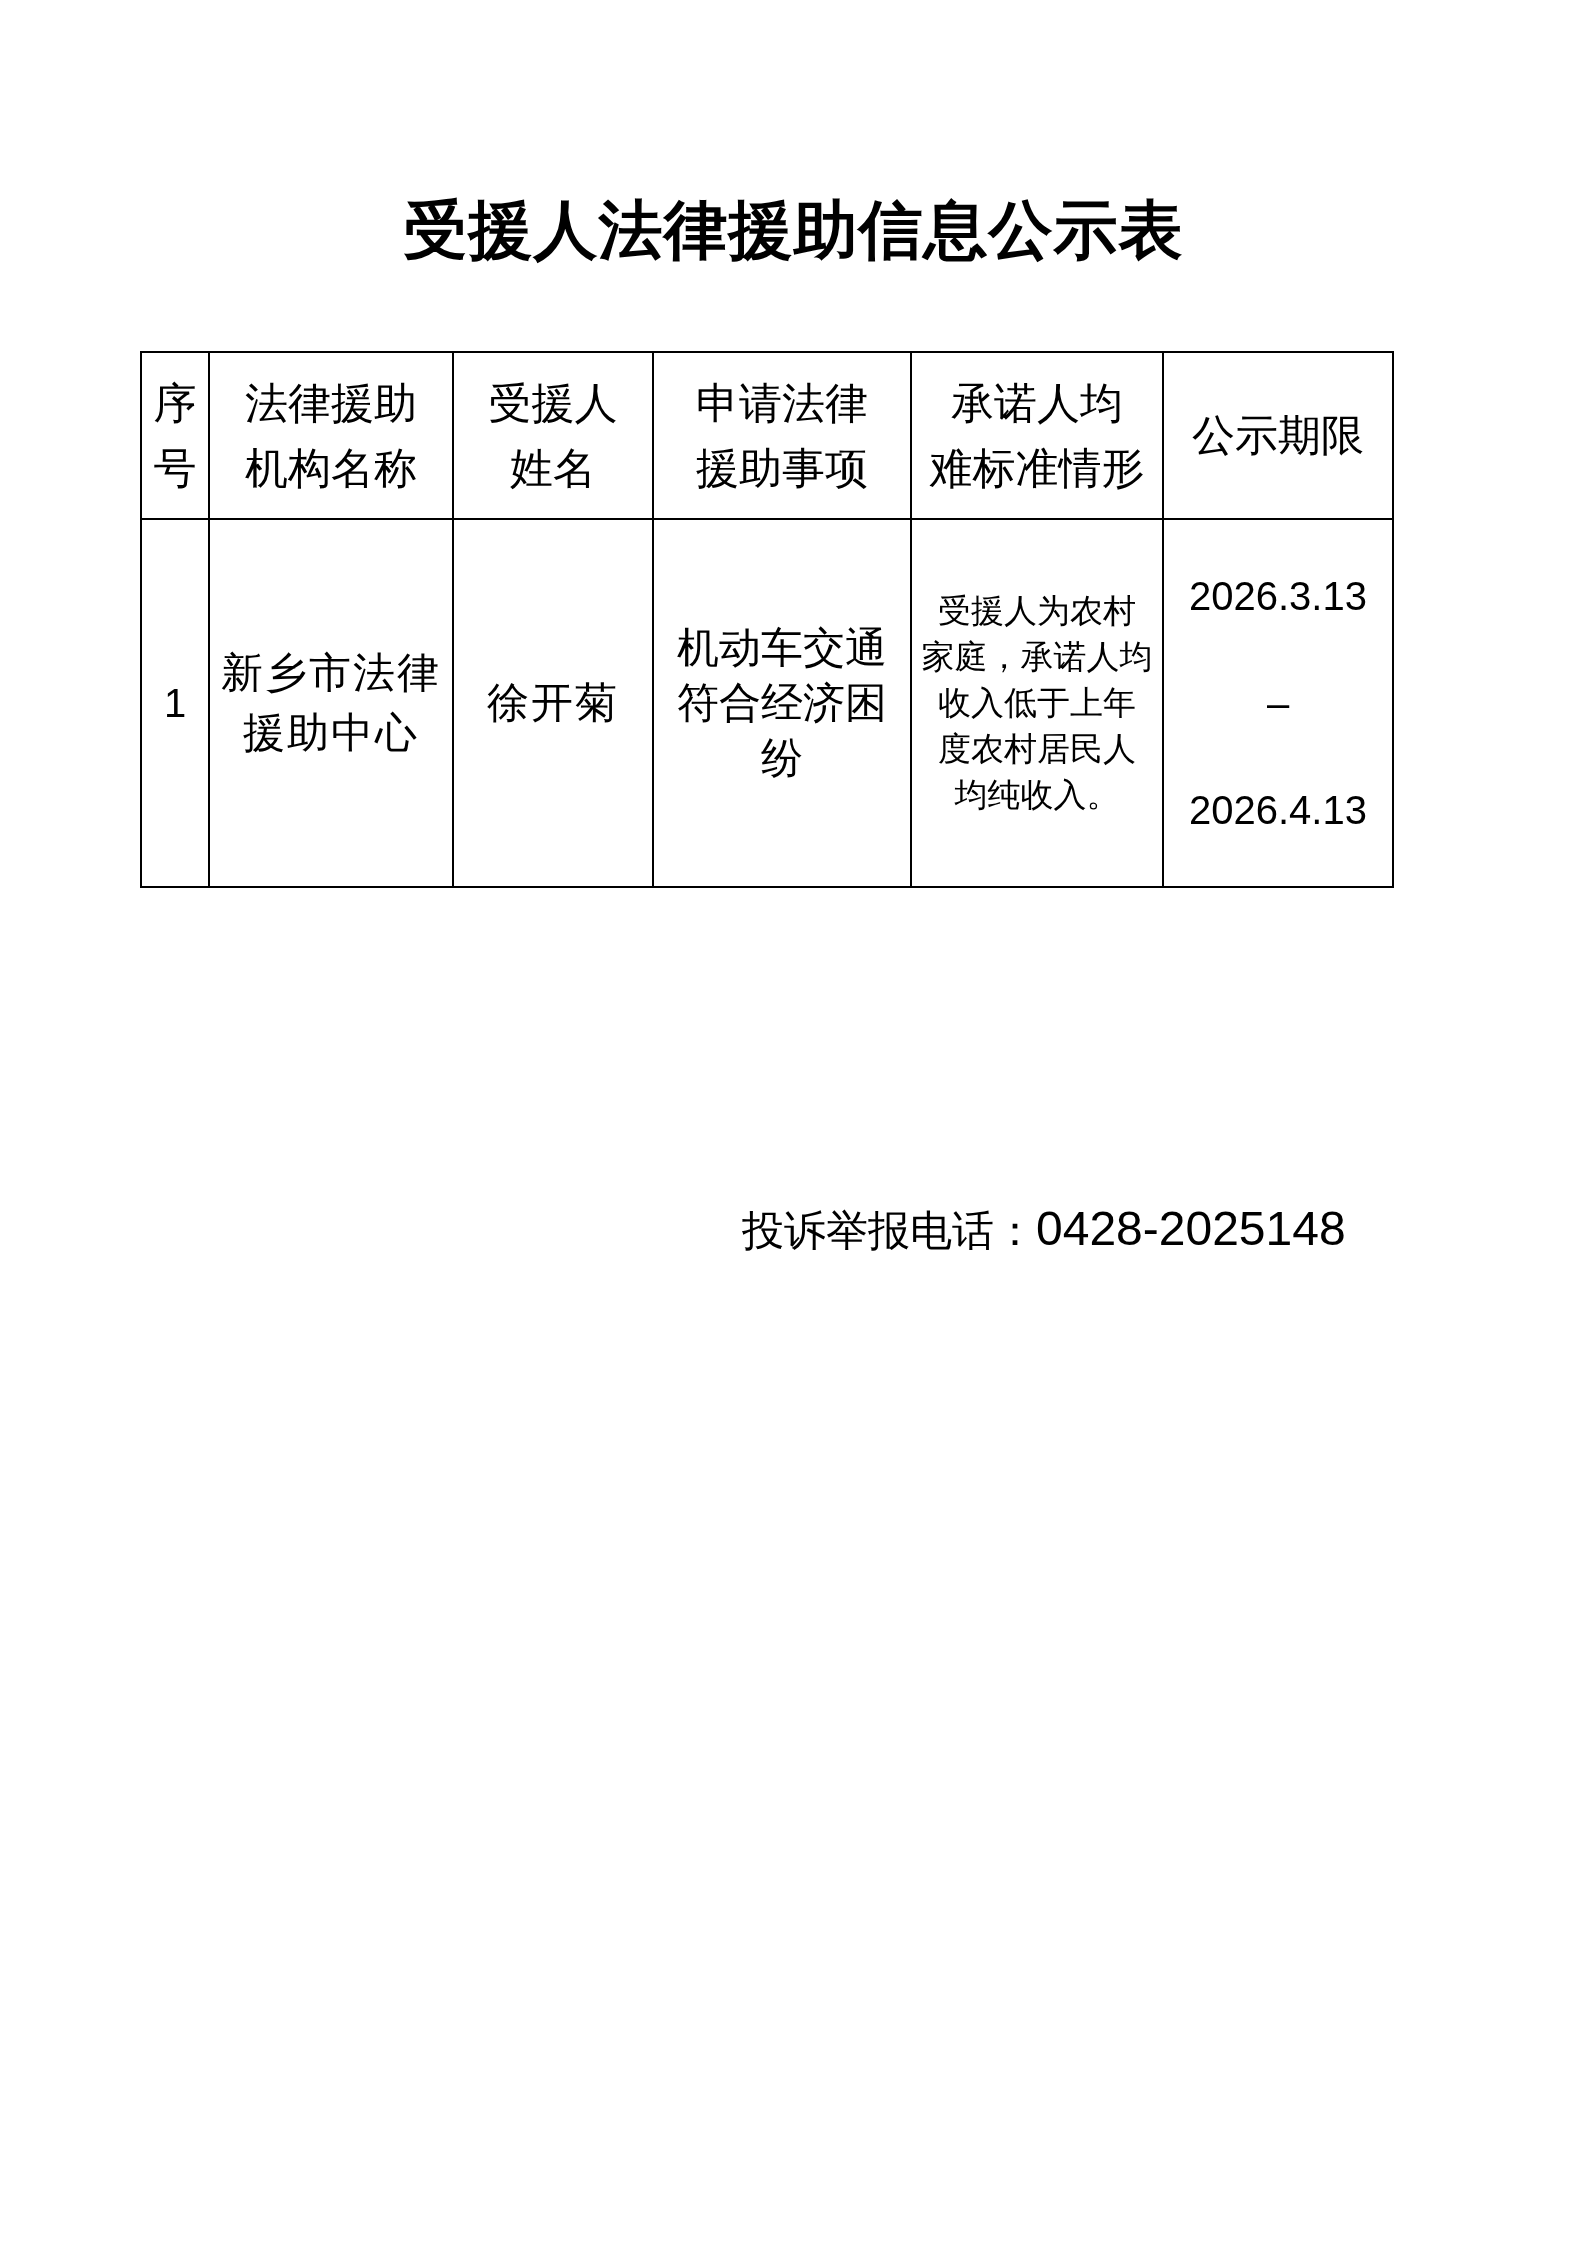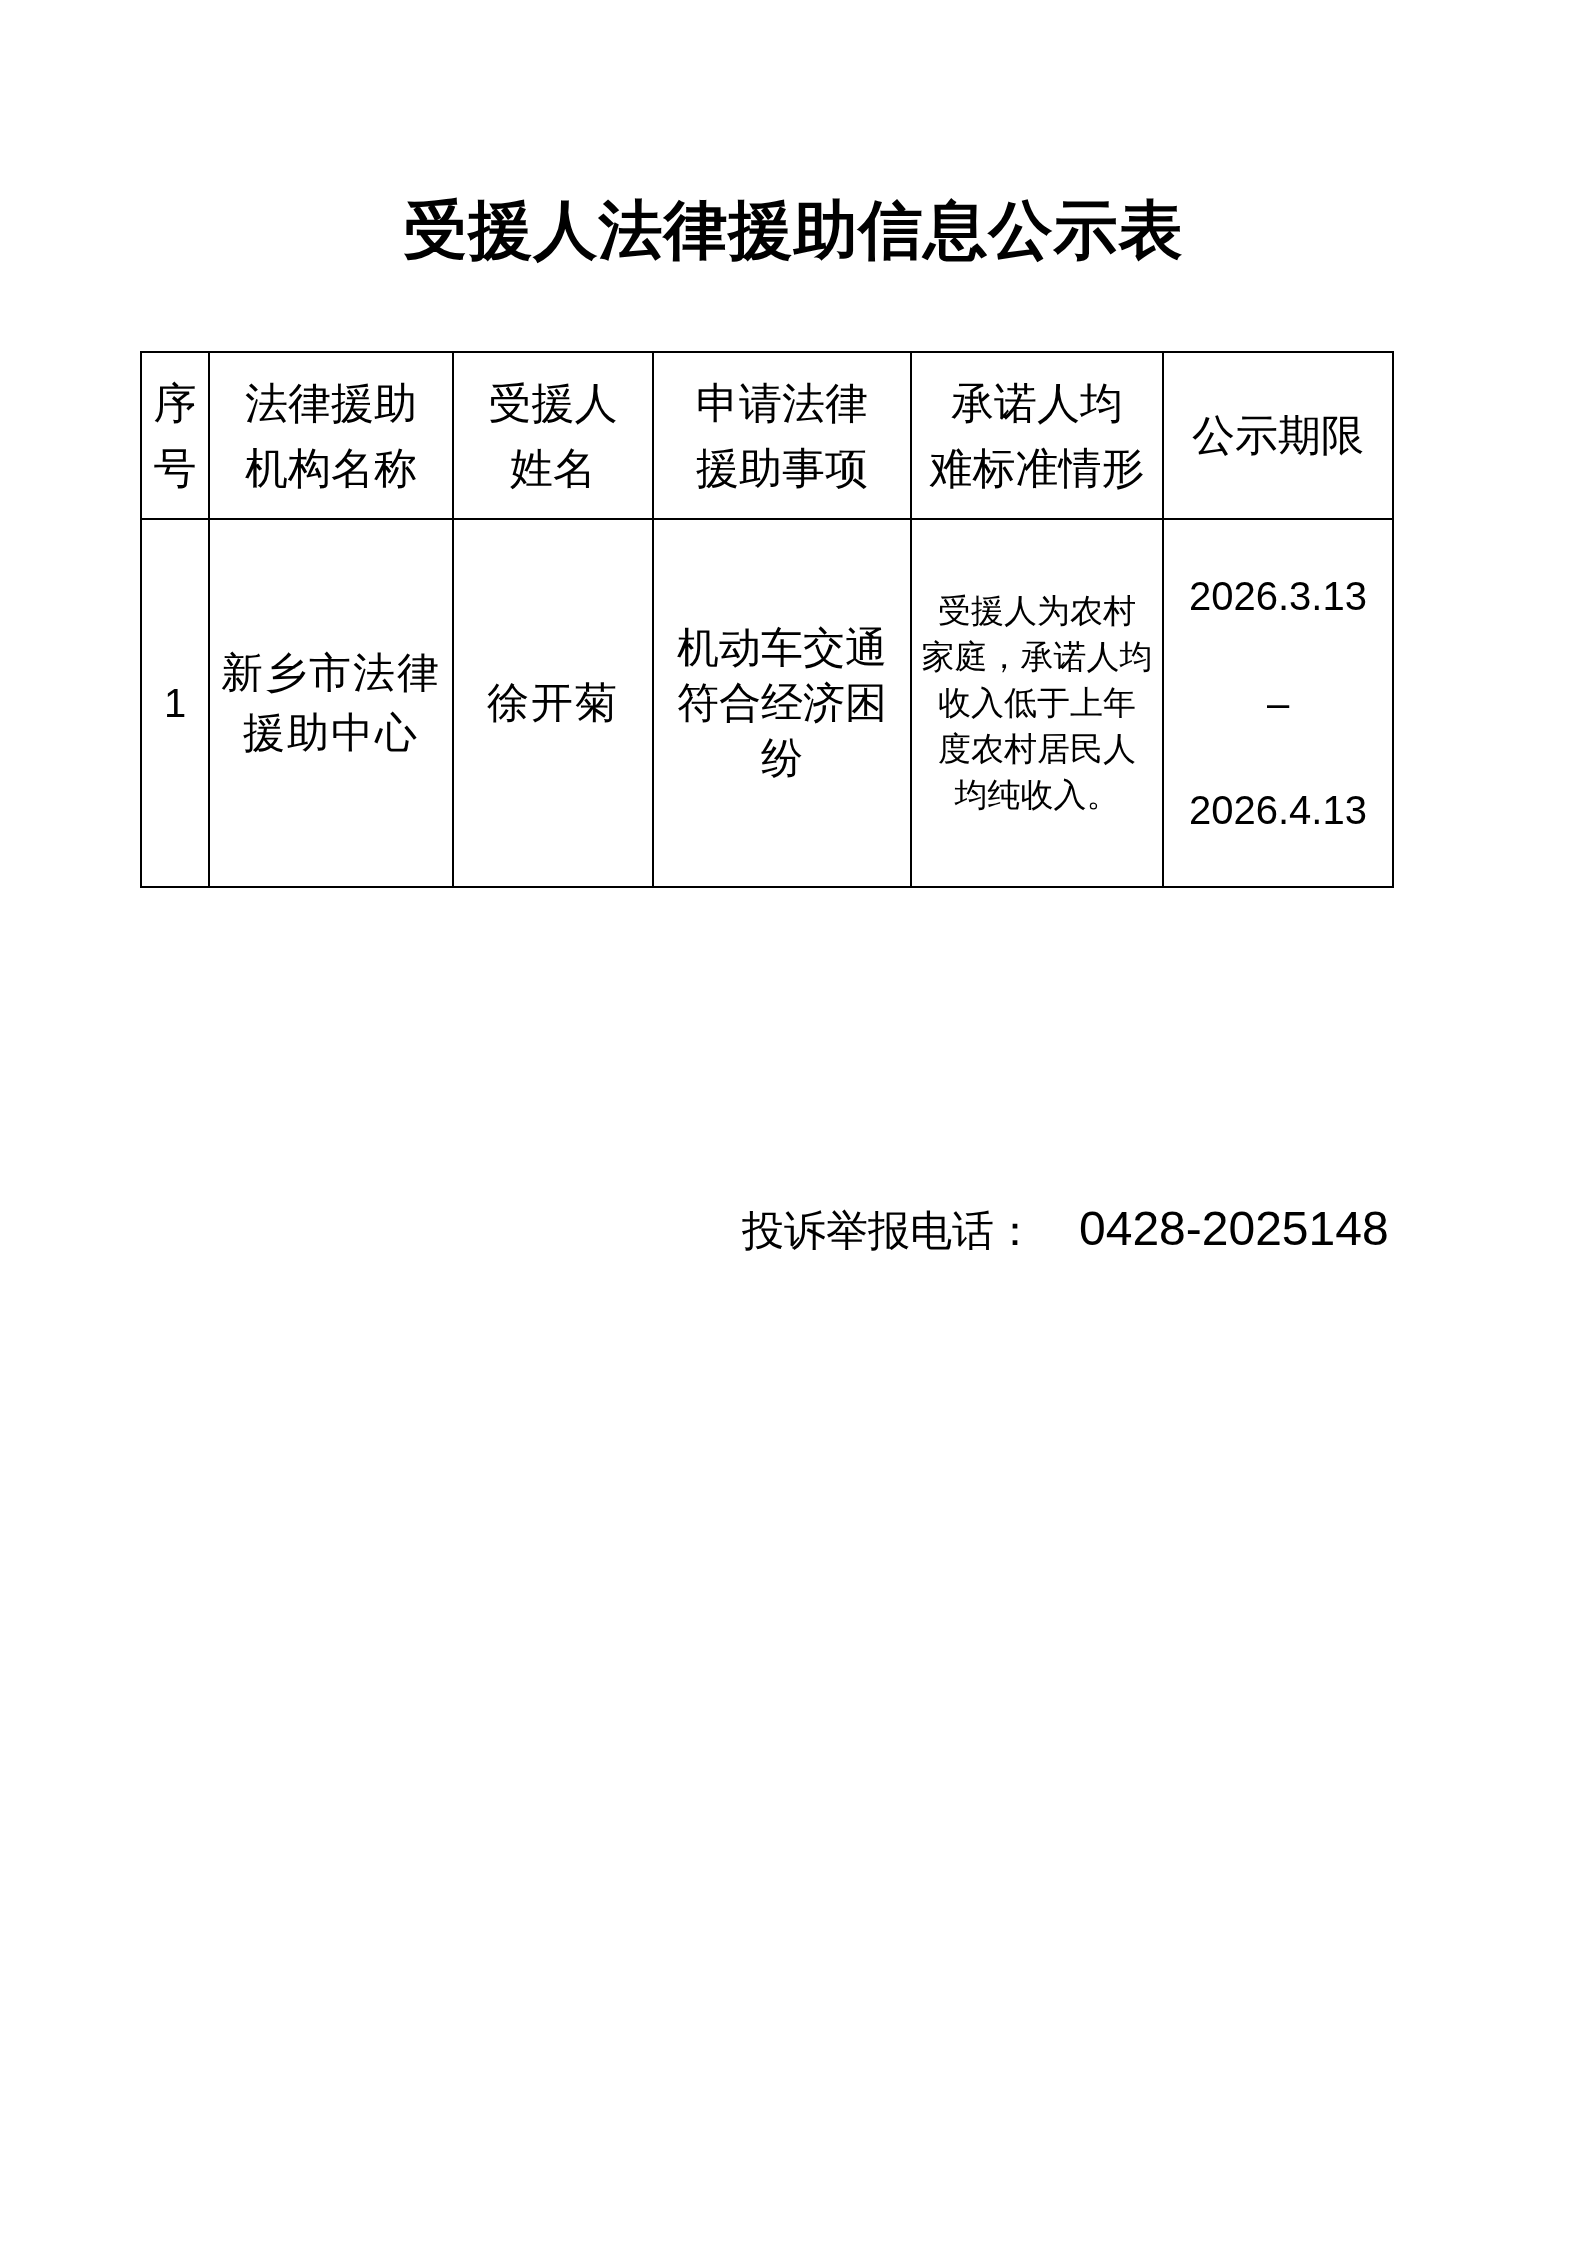--- a/index.html
+++ b/index.html
@@ -89,21 +89,20 @@
     letter-spacing: 1px;
     white-space: nowrap;
   }
   .phone-line {
     position: absolute;
     left: 742px;
     top: 1201px;
     display: flex;
     align-items: baseline;
     white-space: nowrap;
-    gap: 43px;
   }
   .phone-label {
     font-size: 42px;
   }
   .phone-number {
     font-family: "Liberation Sans", "DejaVu Sans", sans-serif;
     font-size: 48px;
   }
 </style>
 </head>

